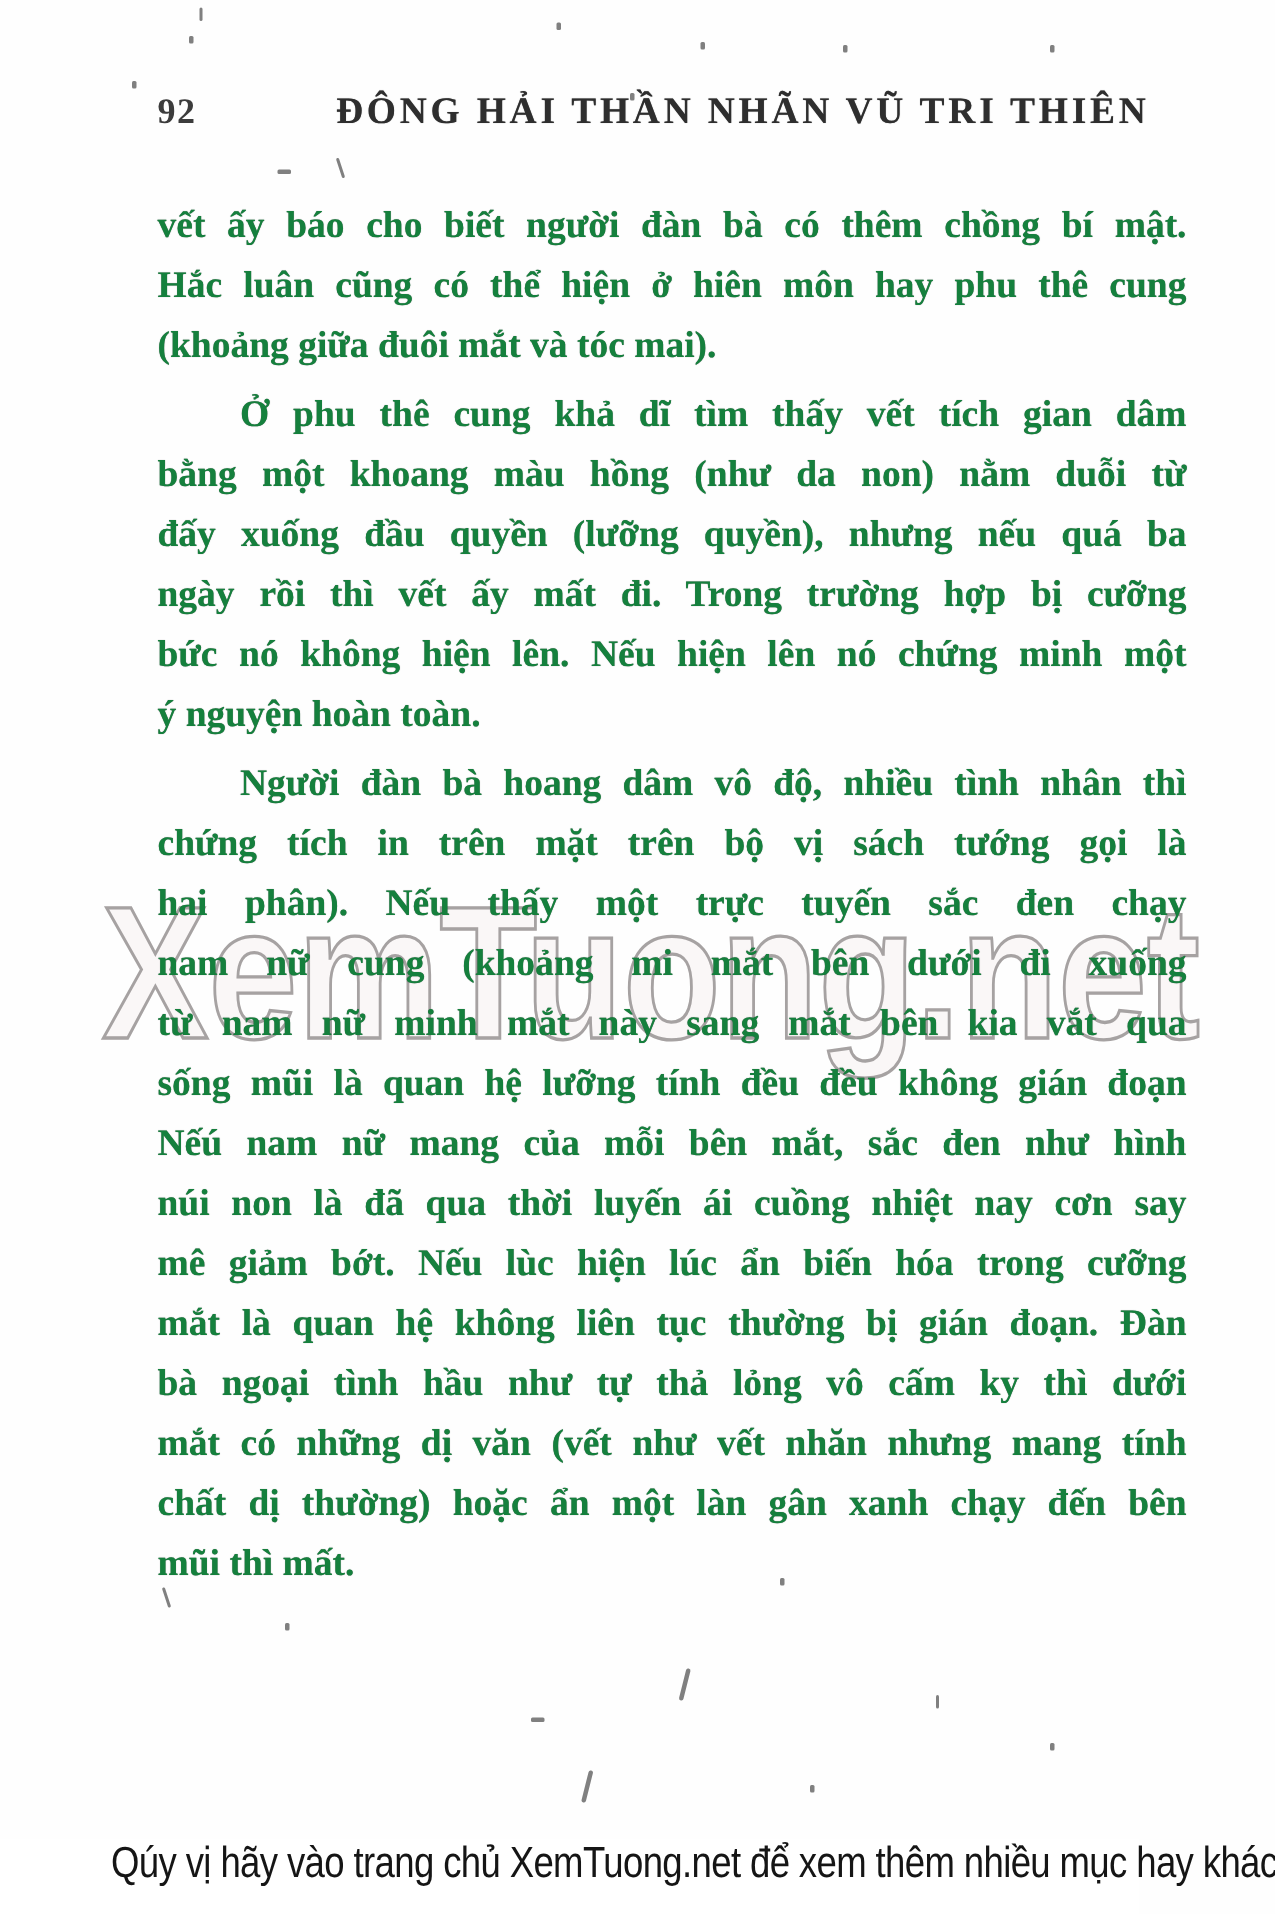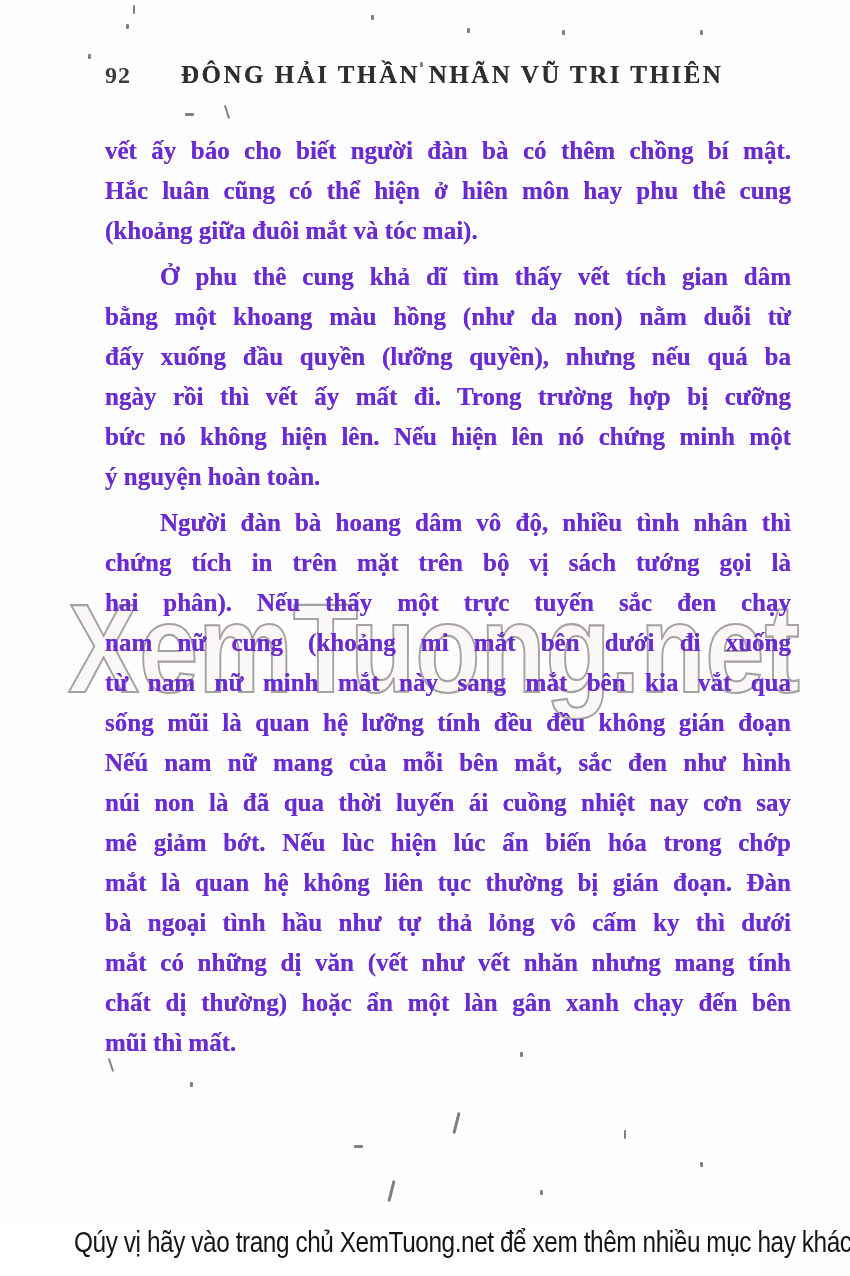--- a/index.html
+++ b/index.html
@@ -18,31 +18,31 @@
   .header {
     position: absolute; top: 61px; left: 105px; width: 690px;
     display: flex; align-items: baseline;
     color: #343434;
   }
   .page-number {
     font-size: 24px; font-weight: bold; letter-spacing: 1px;
     color: #3c3c3c;
   }
   .header-title {
-    margin-left: 50px;
+    margin-left: 93px;
     font-size: 25px; font-weight: bold; letter-spacing: 2.5px;
     white-space: nowrap;
     color: #2e2e2e;
     text-shadow: 0 0 0.5px rgba(46,46,46,0.7);
   }
   
   .body-text {
     position: absolute; top: 131px; left: 105px; width: 686px;
     font-size: 25px; font-weight: bold; line-height: 40px;
-    color: #6d28d9;
+    color: #15803d;
     text-shadow: 0 0 0.5px rgba(45,45,45,0.65);
     z-index: 2;
   }
   .para { margin: 0 0 6px 0; }
   .line { text-align: justify; text-align-last: justify; }
   .line.last { text-align-last: left; }
   .line.indent { text-indent: 55px; }
   
   .watermark {
     position: absolute; left: 66px; top: 576px;
@@ -115,21 +115,21 @@
       </div>
       <div class="para">
         <div class="line indent">Người  đàn  bà  hoang  dâm  vô  độ,  nhiều  tình  nhân  thì</div>
         <div class="line">chứng  tích  in  trên  mặt  trên  bộ  vị  sách   tướng   gọi   là</div>
         <div class="line">hai  phân).   Nếu   thấy   một   trực   tuyến   sắc   đen   chạy</div>
         <div class="line">nam  nữ  cung  (khoảng  mi  mắt  bên  dưới  đi  xuống</div>
         <div class="line">từ  nam  nữ  minh  mắt  này   sang  mắt  bên  kia  vắt  qua</div>
         <div class="line">sống  mũi  là  quan  hệ  lưỡng  tính  đều  đều  không  gián  đoạn</div>
         <div class="line">Nếú nam  nữ  mang  của  mỗi  bên  mắt,  sắc  đen  như   hình</div>
         <div class="line">núi non là đã qua thời luyến ái cuồng nhiệt nay cơn say</div>
-        <div class="line">mê  giảm   bớt.  Nếu  lùc  hiện  lúc  ẩn  biến  hóa  trong  chớp</div>
+        <div class="line">mê  giảm   bớt.  Nếu  lùc  hiện  lúc  ẩn  biến  hóa  trong  cưỡng</div>
         <div class="line">mắt  là  quan  hệ  không  liên  tục  thường   bị  gián  đoạn.  Đàn</div>
         <div class="line">bà  ngoại  tình  hầu  như  tự  thả  lỏng  vô  cấm  ky  thì   dưới</div>
         <div class="line">mắt  có  những  dị  văn  (vết  như  vết  nhăn  nhưng  mang  tính</div>
         <div class="line">chất  dị  thường)  hoặc  ẩn  một  làn   gân  xanh  chạy  đến  bên</div>
         <div class="line last">mũi  thì  mất.</div>
       </div>
     </div>
 
   <div class="speck tick" style="left:133px; top:5px;"></div>
   <div class="speck dot" style="left:126px; top:24px;"></div>

